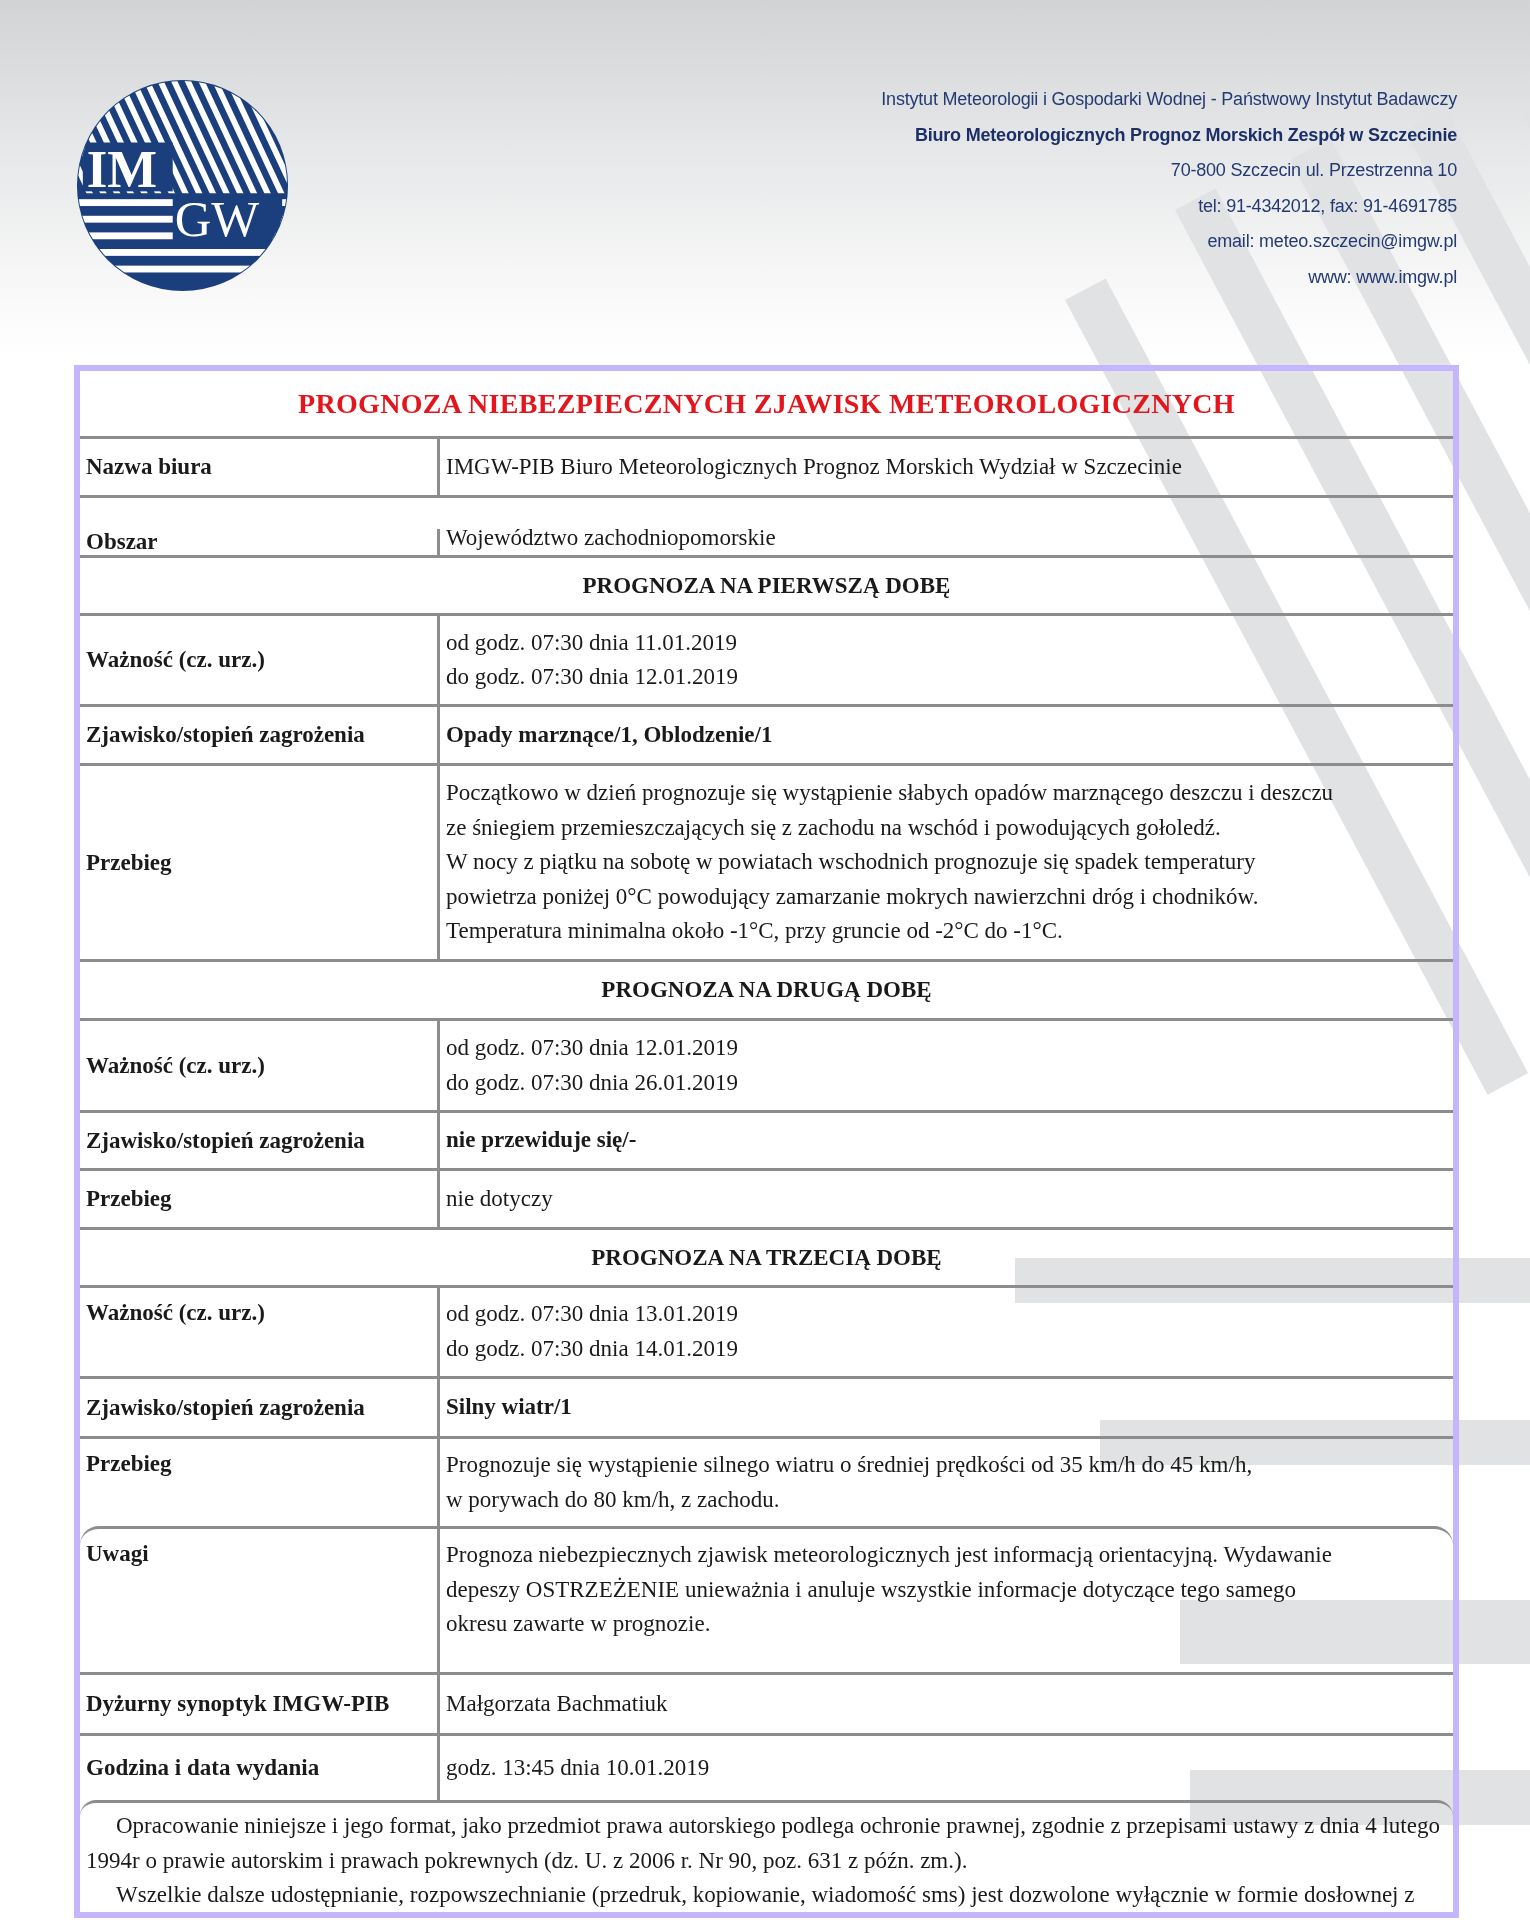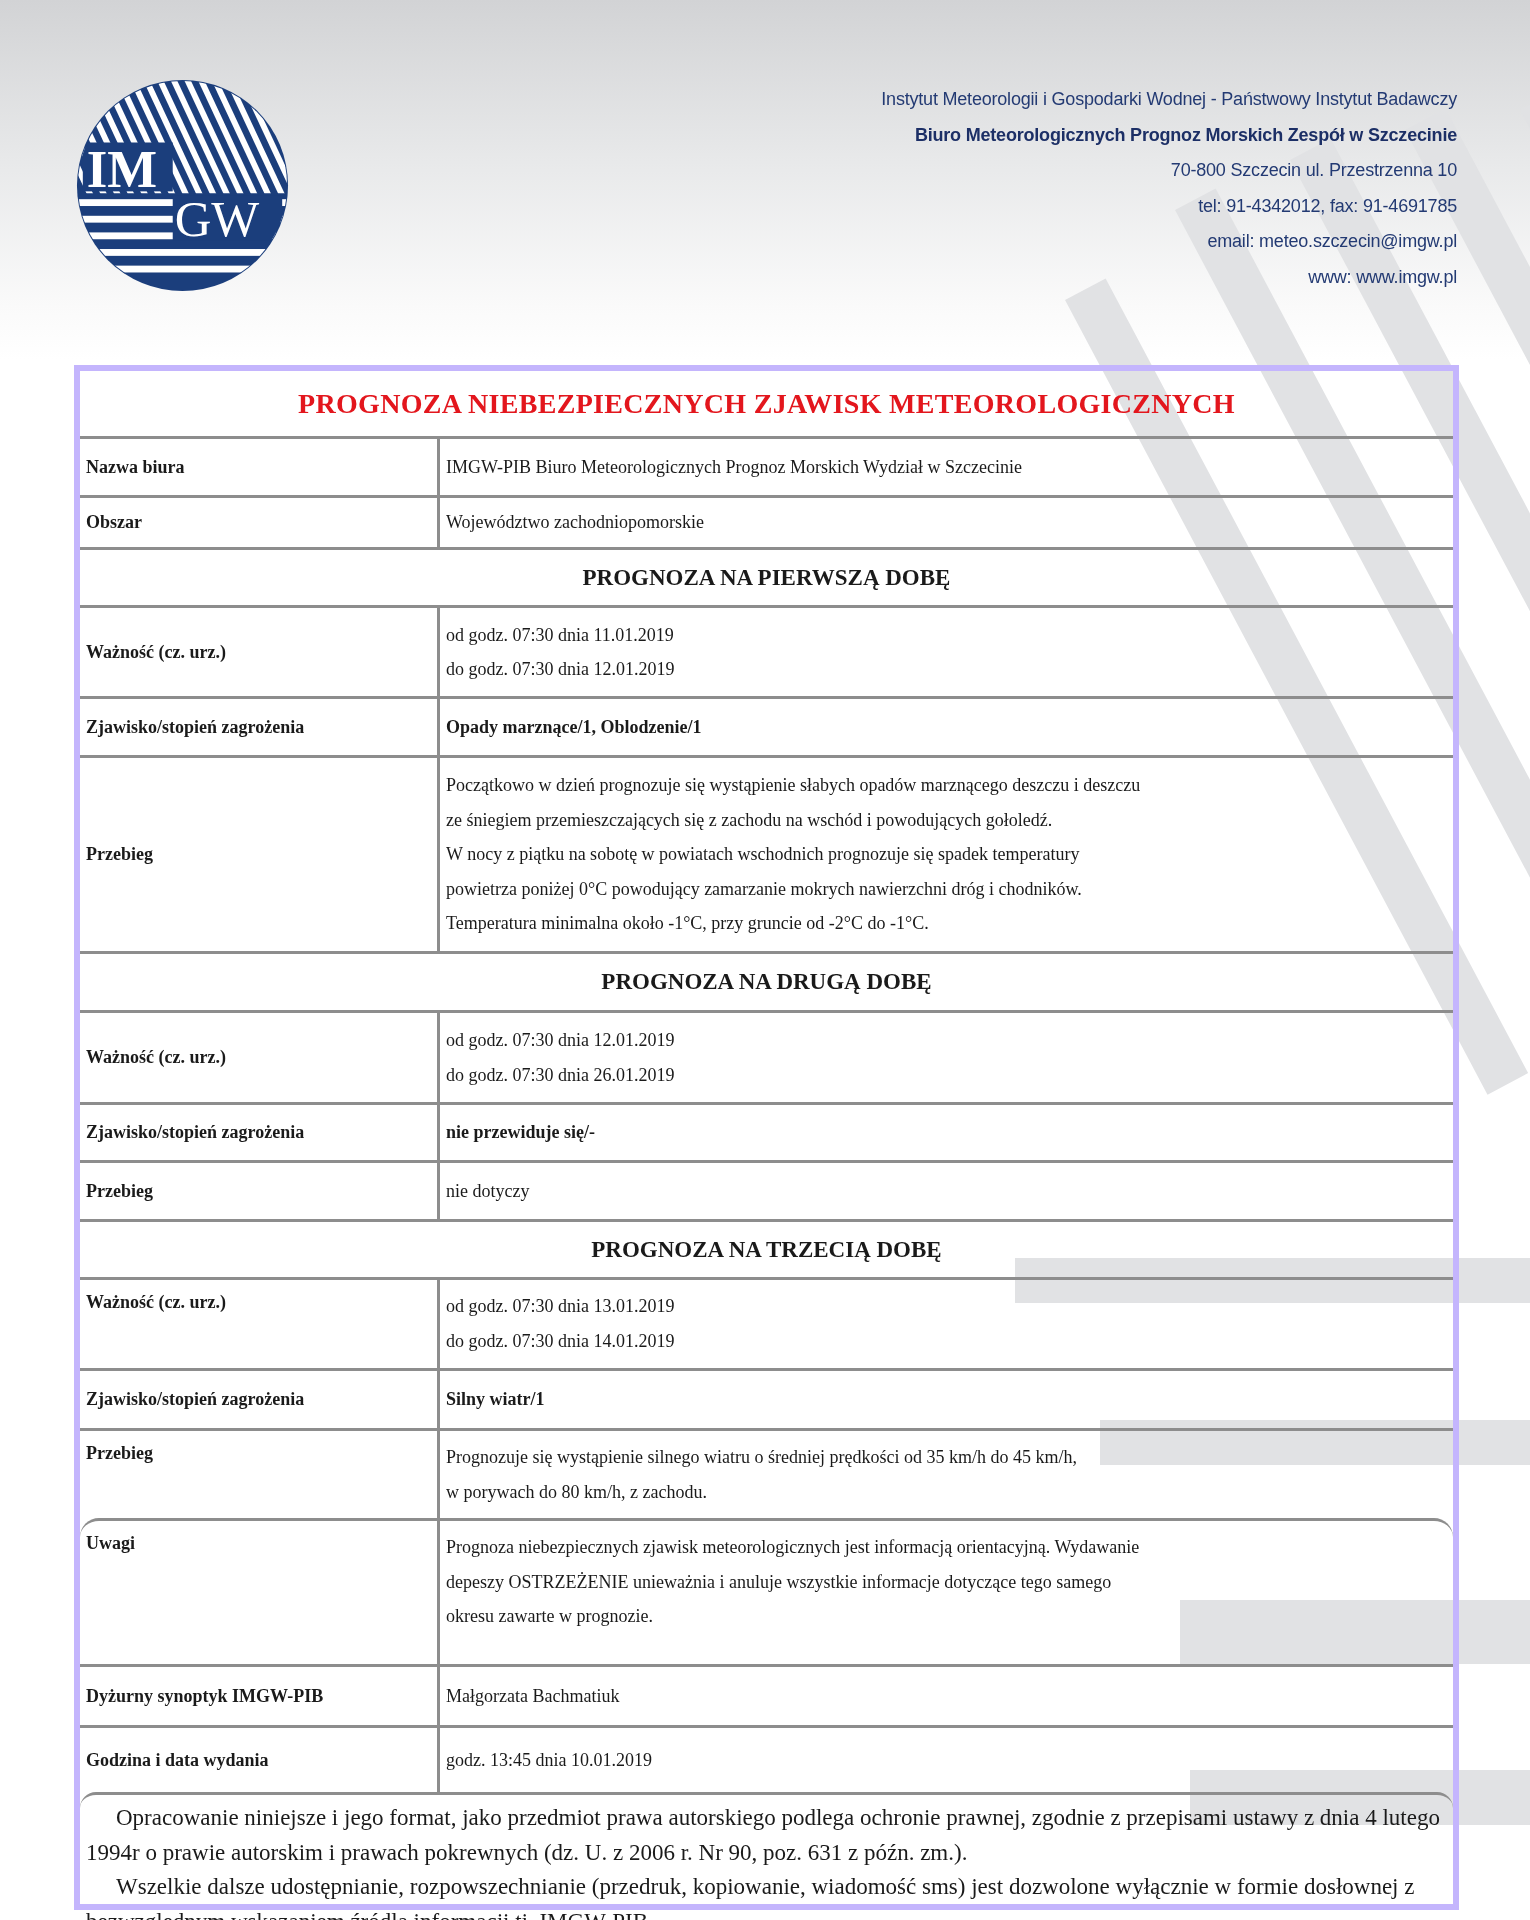--- a/index.html
+++ b/index.html
@@ -28,21 +28,21 @@
     font-size: 18px; line-height: 35.6px; letter-spacing: -0.2px;
   }
   .hdr-text .bold { font-weight: bold; color: #1c2f66; }
   
   .doc {
     position: absolute; left: 74px; top: 365px; width: 1385px;
     border: 6px solid #c4b5fd; box-sizing: border-box; background: transparent;
   }
   .row { display: flex; border-top: 3px solid #8d8d8d; box-sizing: border-box; }
   .row:first-child { border-top: none; }
-  .cell { box-sizing: border-box; padding: 0 4px 0 6px; font-size: 18px; color: #1a1a1a; }
+  .cell { box-sizing: border-box; padding: 0 4px 0 6px; font-size: 23px; color: #1a1a1a; }
   .lbl { width: 360px; border-right: 3px solid #8d8d8d; font-weight: bold; display: flex; align-items: center; }
   .lbl.top { align-items: flex-start; padding-top: 12px; }
   .val { flex: 1; display: flex; flex-direction: column; justify-content: center; line-height: 34.5px; padding-left: 6px; }
   .val.top { justify-content: flex-start; padding-top: 9px; }
   .val.bold { font-weight: bold; }
   .full { flex: 1; display: flex; align-items: center; justify-content: center; font-weight: bold; font-size: 23px; color: #1a1a1a; }
   .title { color: #e3161d; font-size: 28px; font-weight: bold; letter-spacing: 0.3px; }
   .footer { display: block; padding: 6px 8px 0 6px; font-size: 23px; line-height: 34.5px; color: #1a1a1a; }
   .footer p { margin: 0; text-indent: 30px; }
 </style>
@@ -122,21 +122,21 @@
 
 <div class="doc">
   <div class="row" style="height:65px;">
     <div class="full title">PROGNOZA NIEBEZPIECZNYCH ZJAWISK METEOROLOGICZNYCH</div>
   </div>
 
   <div class="row" style="height:59px;">
     <div class="cell lbl">Nazwa biura</div>
     <div class="cell val">IMGW-PIB Biuro Meteorologicznych Prognoz Morskich Wydział w Szczecinie</div>
   </div>
-  <div class="row" style="height:52px;">
+  <div class="row" style="height:60px;align-items:flex-end;">
     <div class="cell lbl">Obszar</div>
     <div class="cell val">Województwo zachodniopomorskie</div>
   </div>
 
   <div class="row" style="height:58px;">
     <div class="full">PROGNOZA NA PIERWSZĄ DOBĘ</div>
   </div>
   <div class="row" style="height:91px;">
     <div class="cell lbl">Ważność (cz. urz.)</div>
     <div class="cell val">

